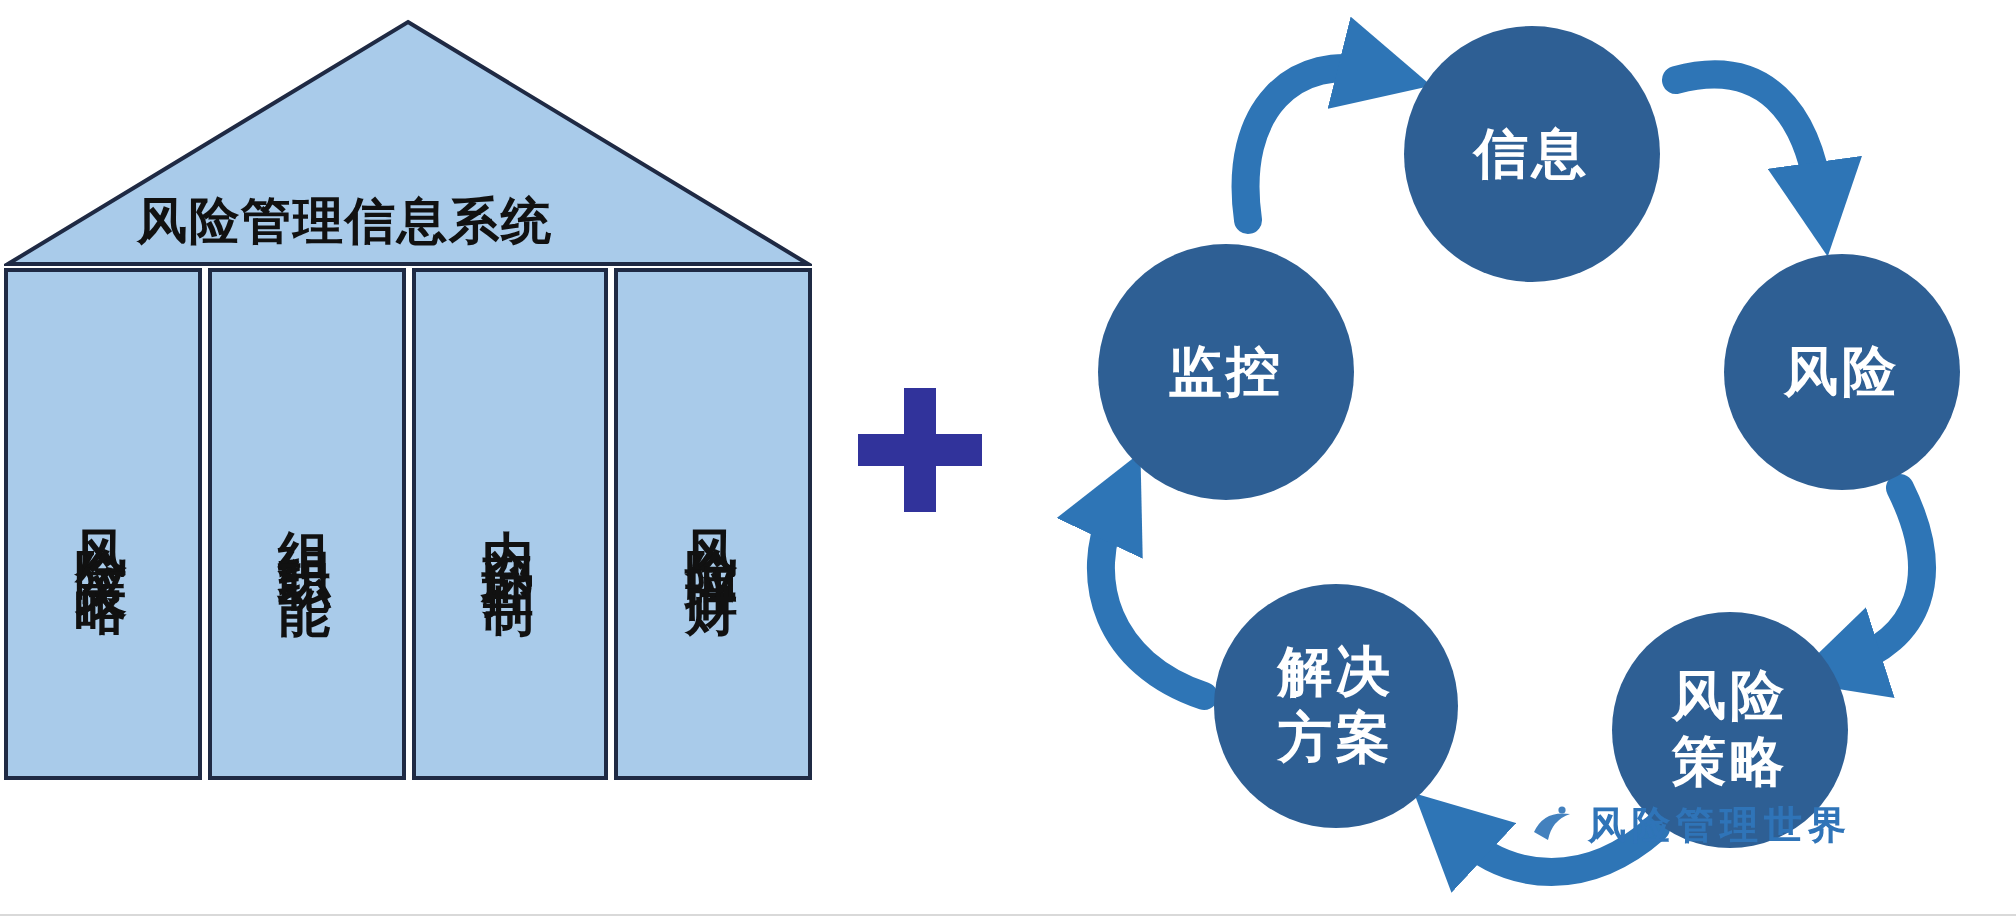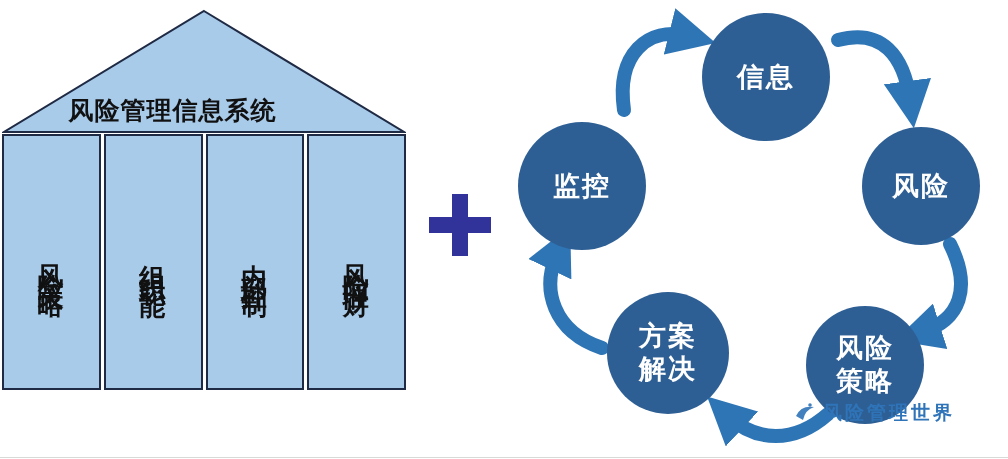--- a/index.html
+++ b/index.html
@@ -40,25 +40,25 @@
   .node {
     position:absolute; border-radius:50%; background:var(--node-fill,#2E5F94);
     color:var(--node-text,#fff); display:flex; flex-direction:column;
     align-items:center; justify-content:center; text-align:center;
     font-weight:bold; font-size:27px; line-height:1.22; letter-spacing:2px;
   }
   .node-info     { left:702px; top:13px;  width:128px; height:128px; }
   .node-assess   { left:862px; top:127px; width:118px; height:118px; }
   .node-strategy { left:806px; top:306px; width:118px; height:118px; }
   .node-solution { left:607px; top:292px; width:122px; height:122px; }
-  .node-monitor  { left:518px; top:122px; width:128px; height:128px; }
+  .node-monitor  { left:549px; top:122px; width:128px; height:128px; }
 
   
   .watermark {
-    position:absolute; left:793px; top:400px; display:flex; align-items:center; gap:6px;
+    position:absolute; left:764px; top:400px; display:flex; align-items:center; gap:6px;
     color:var(--watermark,#2F74B8);
   }
   .watermark-text { font-size:19px; font-weight:bold; letter-spacing:3px; white-space:nowrap; }
   .watermark-logo { width:24px; height:24px; opacity:0.9; }
 
   .bottom-divider { position:absolute; left:0; bottom:1px; width:100%; height:1px; background:#d9d9d9; }
 </style>
 </head>
 <body>
 
@@ -105,22 +105,22 @@
       <span>信息</span>
     </div>
     <div class="node node-assess">
       <span>风险</span>
     </div>
     <div class="node node-strategy">
       <span>风险</span>
       <span>策略</span>
     </div>
     <div class="node node-solution">
+      <span>解决</span>
       <span>方案</span>
-      <span>解决</span>
     </div>
     <div class="node node-monitor">
       <span>监控</span>
     </div>
   </div>
 
   <div class="watermark">
     <svg class="watermark-logo" viewBox="0 0 24 24">
       <path d="M3 15 Q 8 4 21 6 Q 12 9 10 19 Z" fill="var(--watermark,#2F74B8)"></path>
       <circle cx="17" cy="4" r="1.8" fill="var(--watermark,#2F74B8)"></circle>

